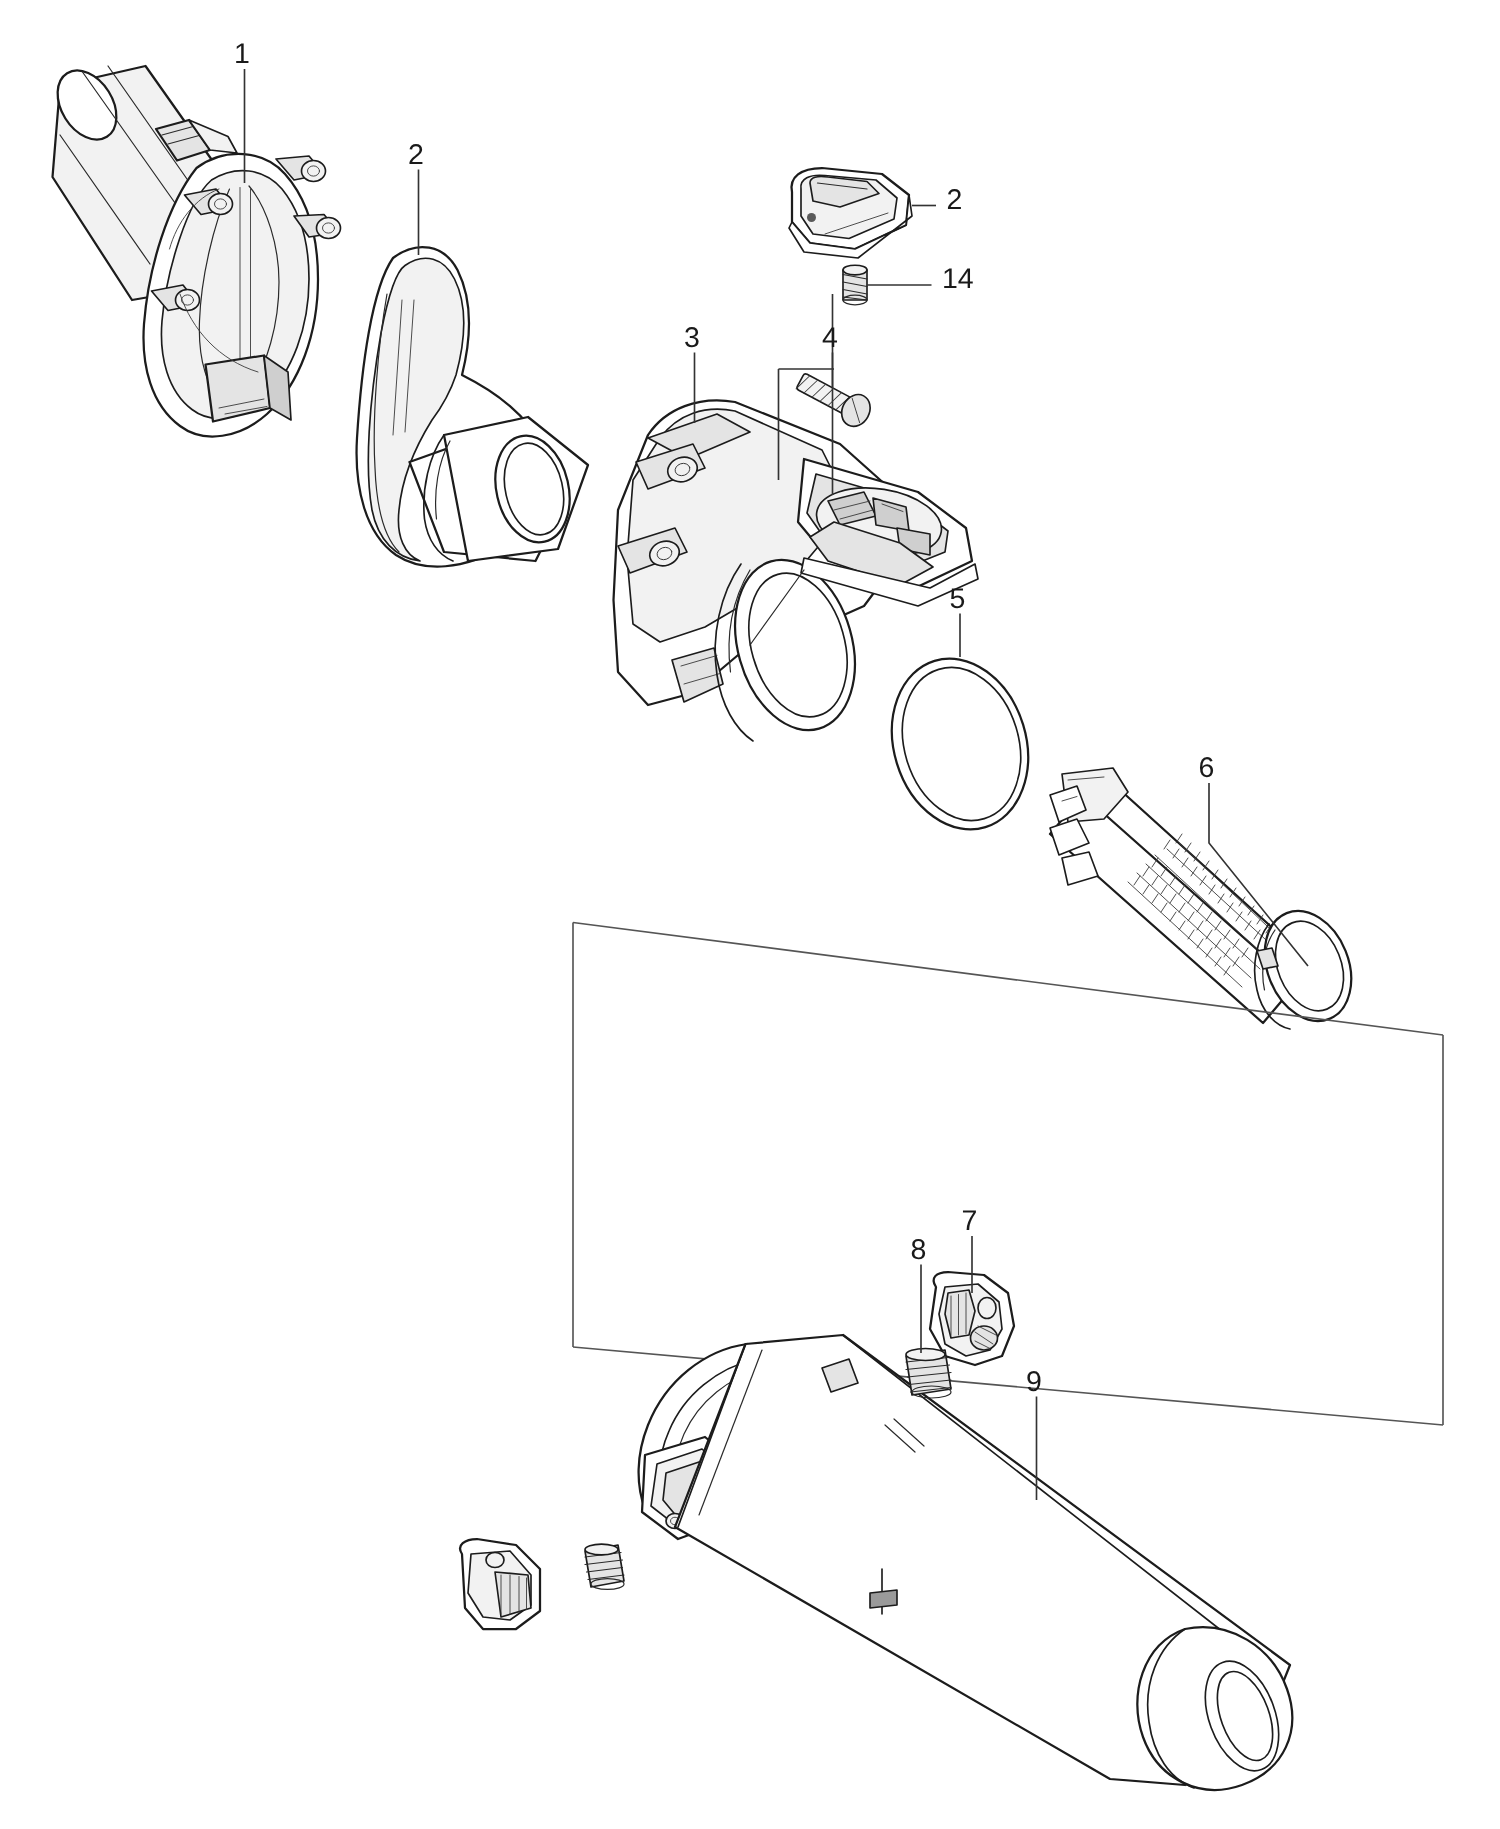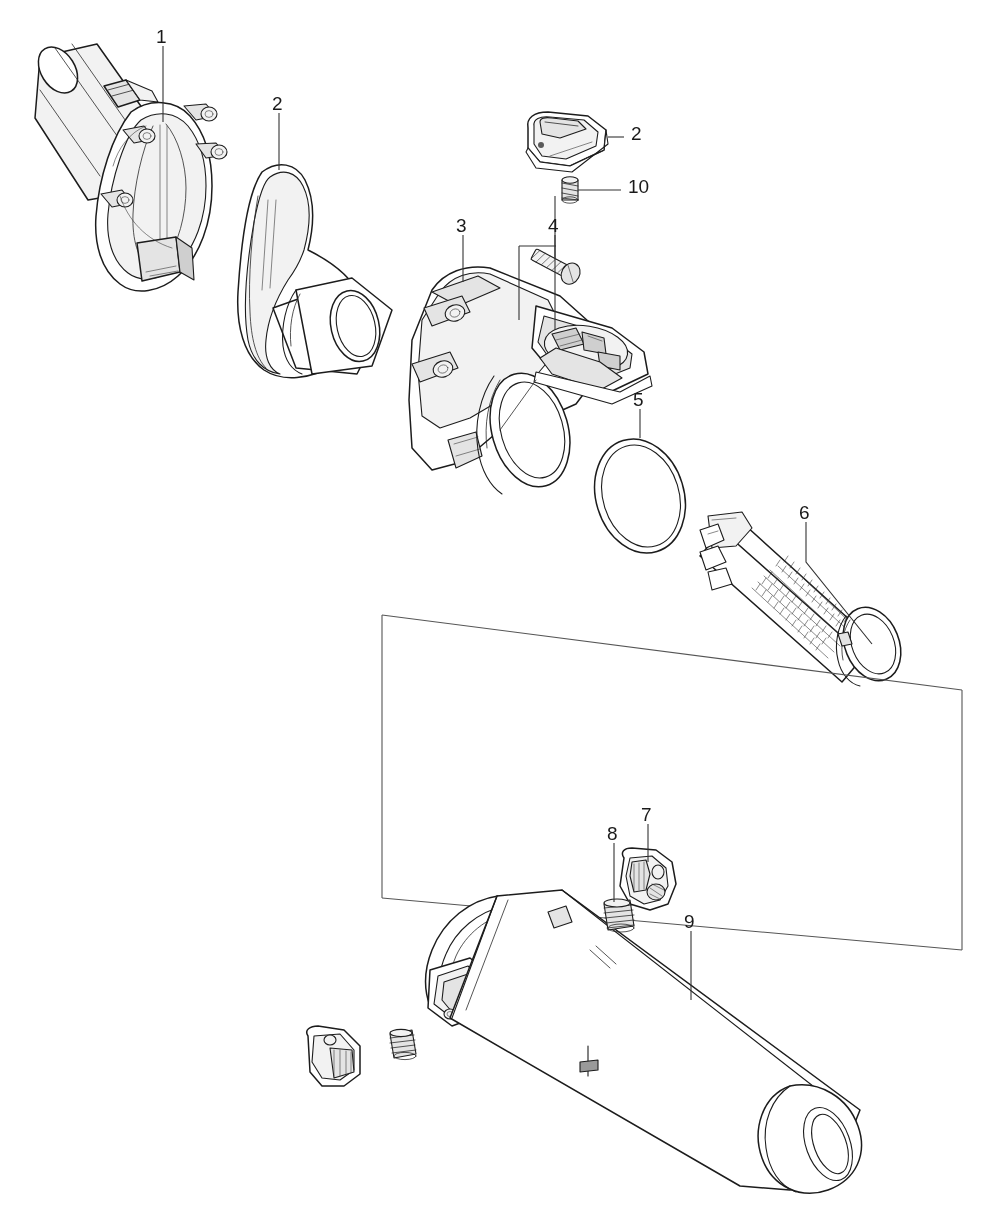--- a/index.html
+++ b/index.html
@@ -336,15 +336,15 @@
   <div class="callout" style="left:156px;top:27px">1</div>
   <div class="callout" style="left:272px;top:94px">2</div>
   <div class="callout" style="left:456px;top:216px">3</div>
   <div class="callout" style="left:548px;top:216px">4</div>
   <div class="callout" style="left:633px;top:390px">5</div>
   <div class="callout" style="left:799px;top:503px">6</div>
   <div class="callout" style="left:641px;top:805px">7</div>
   <div class="callout" style="left:607px;top:824px">8</div>
   <div class="callout" style="left:684px;top:912px">9</div>
   <div class="callout" style="left:631px;top:124px">2</div>
-  <div class="callout" style="left:628px;top:177px">10</div>
+  <div class="callout" style="left:628px;top:177px">14</div>
 
 </div>
 
 </body></html>

